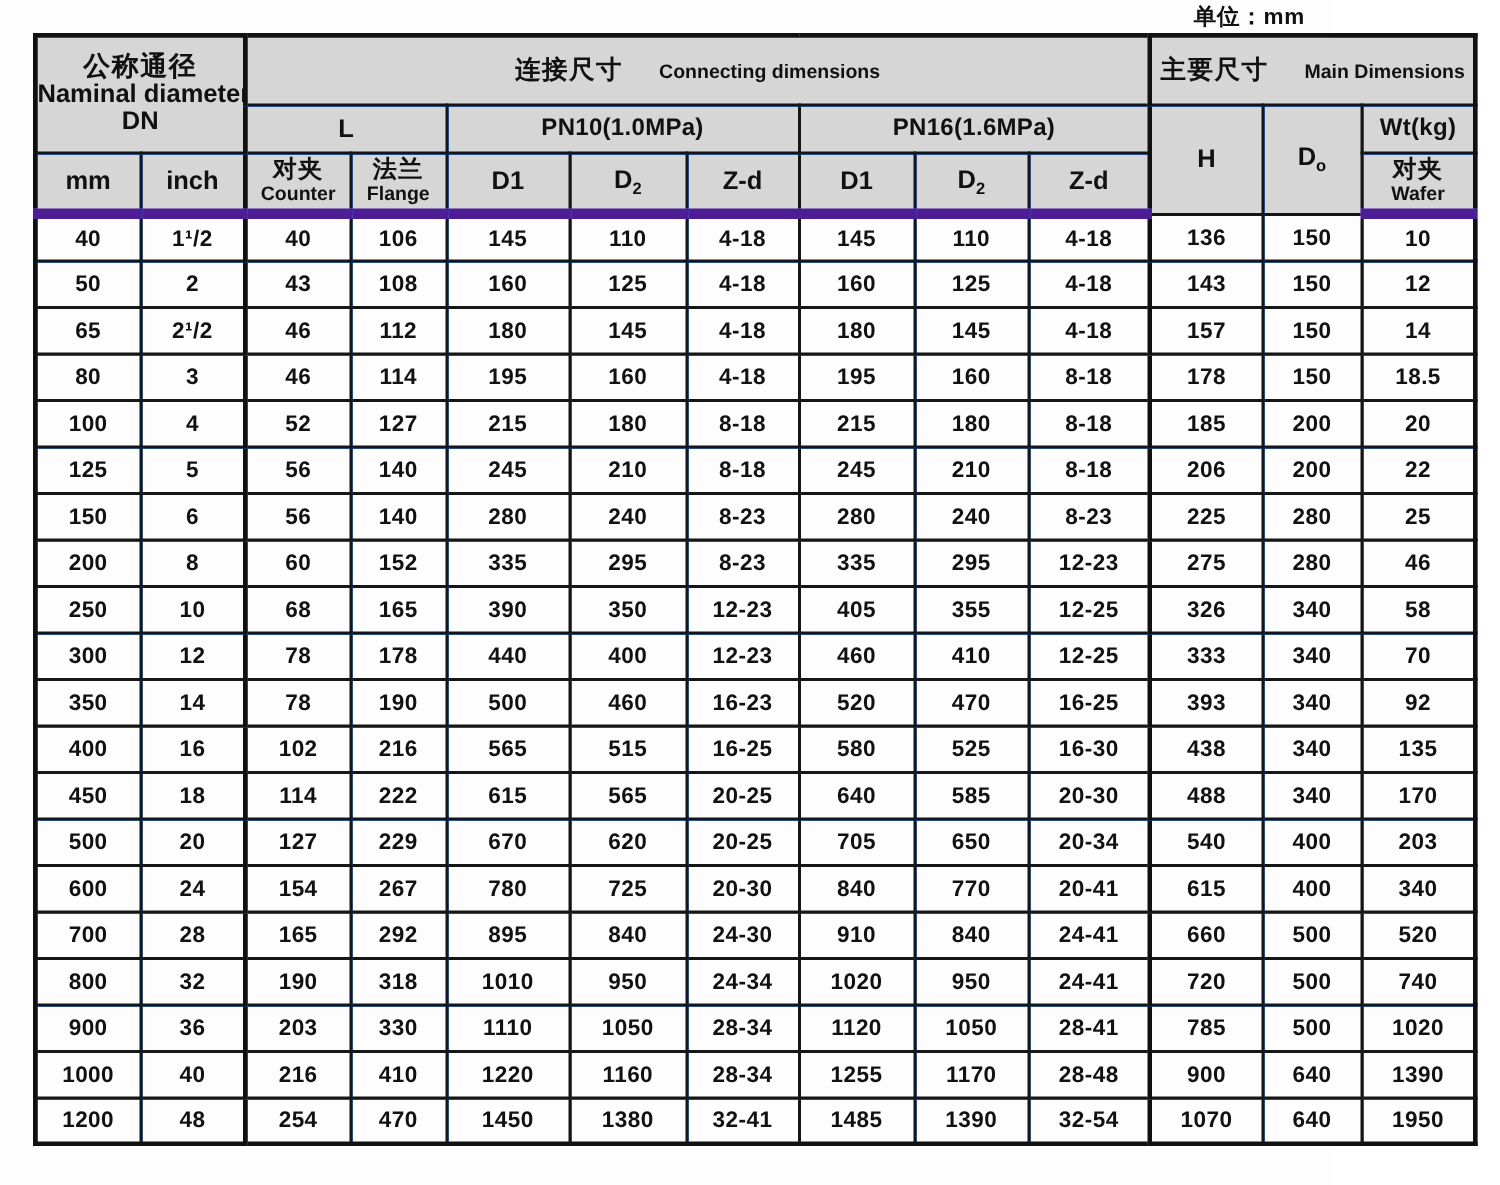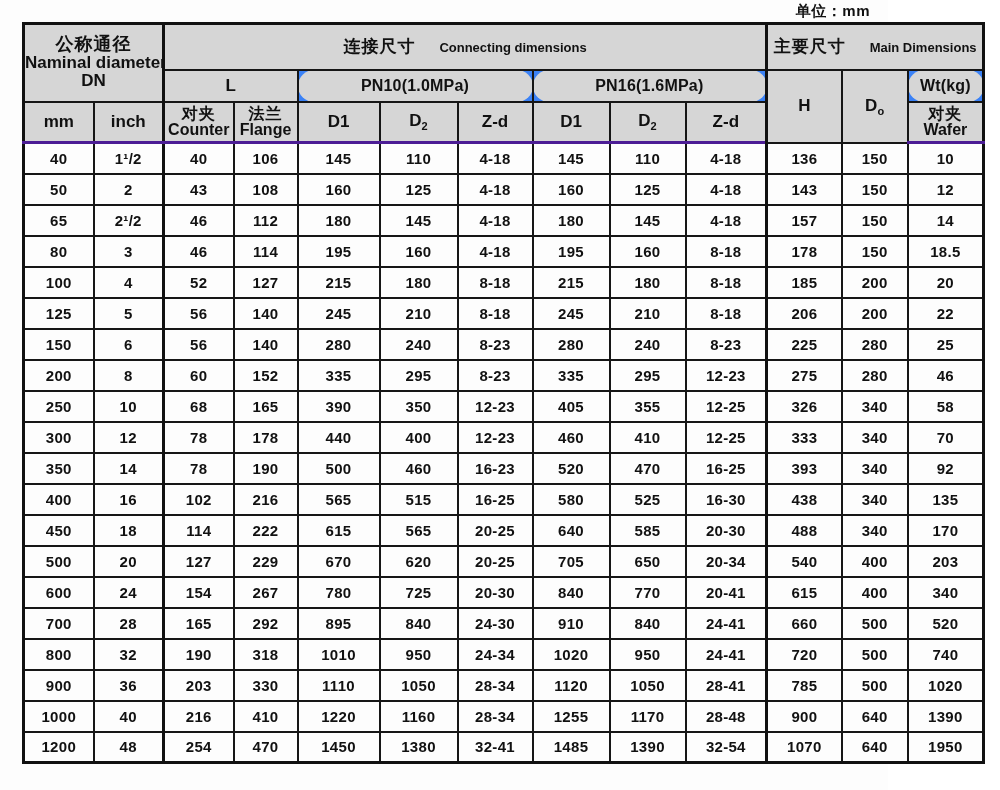--- a/index.html
+++ b/index.html
@@ -38,36 +38,36 @@
     padding: 0;
     overflow: hidden;
     white-space: nowrap;
   }
   table.dims th { background: #d6d6d6; }
   table.dims td { background: #fdfdfd; font-size: 15px; letter-spacing: 0.3px; }
 
   
   table.dims { border: 3px solid #111; }
   .gsep { border-left: 3px solid #111 !important; }
-  tr.hrow3 th, th.span23 { border-bottom: 3px solid #4c1d95; }
+  tr.hrow3 th, th.span23 { border-bottom: 7px solid #4c1d95; }
 
   tr.hrow1 { height: 46px; }
   tr.hrow2 { height: 32px; }
   tr.hrow3 { height: 41px; }
   tbody tr { height: 31px; }
 
   .zh-big { font-size: 18px; letter-spacing: 1px; line-height: 1.1; }
   .en-small { font-size: 17px; line-height: 1.05; }
   .dn-code { font-size: 17px; line-height: 1.1; }
   .inline-zh { font-size: 17px; letter-spacing: 1px; }
   .inline-en { font-size: 13px; margin-left: 24px; }
   .colhead { font-size: 17px; }
-  .pnhead { font-size: 16px; letter-spacing: 0.2px; border-radius: 16px; }
+  .pnhead { font-size: 16px; letter-spacing: 0.2px; }
   .two-line .zh { display: block; font-size: 16px; letter-spacing: 1px; line-height: 1.0; }
-  .two-line .en { display: block; font-size: 16px; line-height: 1.0; }
+  .two-line .en { display: block; font-size: 13px; line-height: 1.0; }
   .sub { font-size: 11px; vertical-align: -4px; }
 </style>
 </head>
 <body>
 
 <div class="page">
 
   <div class="unit-label">单位：mm</div>
 
   <table class="dims">

